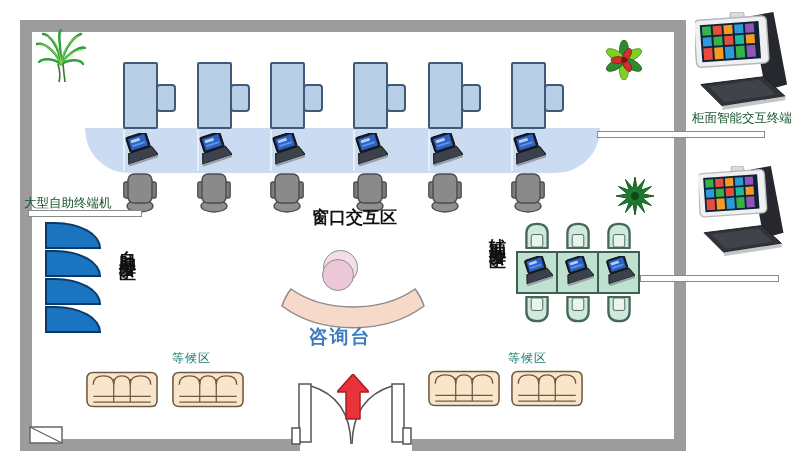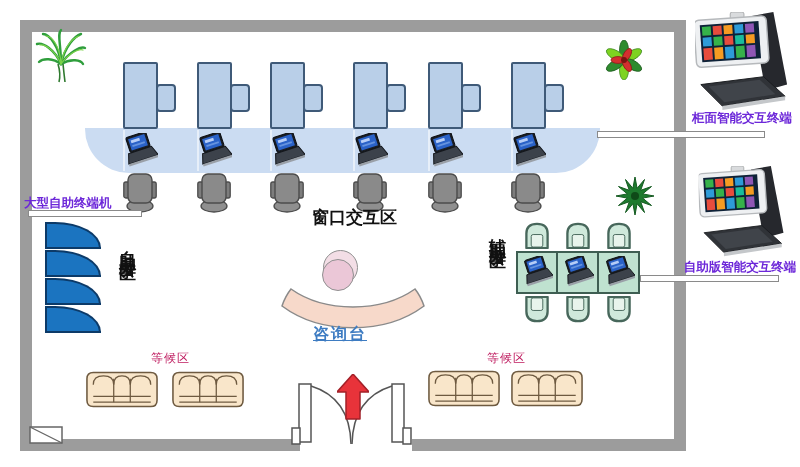--- a/index.html
+++ b/index.html
@@ -6,23 +6,23 @@
   .canvas{position:relative;width:800px;height:467px;background:#ffffff;overflow:hidden;}
   .abs{position:absolute;}
   .wall{position:absolute;background:#9c9c9c;}
   .desk{position:absolute;background:#b9cfe8;border:2px solid #3f5a78;border-radius:2px;box-sizing:border-box;}
   .desk-ext{position:absolute;background:#b9cfe8;border:2px solid #3f5a78;border-radius:4px;box-sizing:border-box;}
   .counter{position:absolute;background:#cbdcf2;border-radius:0 0 44px 44px;}
   .counter-div{position:absolute;width:2px;background:rgba(255,255,255,.55);}
   .kiosk{position:absolute;background:#1b74c0;border:2px solid #0c3a68;border-top-right-radius:46px 26px;box-sizing:border-box;}
   .vlabel{position:absolute;writing-mode:vertical-rl;text-orientation:upright;font-weight:bold;color:#111;font-size:17px;letter-spacing:4px;line-height:1;}
   .zone-label{position:absolute;font-weight:bold;color:#111;font-size:17px;text-align:right;}
-  .blue-label{position:absolute;color:#6d28d9;font-weight:bold;font-size:12.5px;text-align:center;}
-  .wait-label{position:absolute;color:#be185d;font-size:12px;letter-spacing:1px;}
-  .consult-label{position:absolute;color:#3e7cc2;font-weight:bold;font-size:16px;text-align:center;letter-spacing:2px;text-decoration:underline;}
+  .blue-label{position:absolute;color:#14532d;font-weight:normal;font-size:12.5px;text-align:center;}
+  .wait-label{position:absolute;color:#0f766e;font-size:12px;letter-spacing:1px;margin-left:21px;}
+  .consult-label{position:absolute;color:#3e7cc2;font-weight:bold;font-size:19px;text-align:center;letter-spacing:2px;}
   .bar{position:absolute;background:#ffffff;border:1.5px solid #8a8a8a;height:5px;box-sizing:content-box;}
   .aux-table{position:absolute;background:#bfe2d0;border:2px solid #3e5e52;box-sizing:border-box;}
   .aux-div{position:absolute;width:2px;background:#3e5e52;}
   .circle{position:absolute;border-radius:50%;border:1.3px solid #909090;box-sizing:border-box;}
 </style>
 </head>
 <body>
 
 <svg width="0" height="0" style="position:absolute" aria-hidden="true">
   <defs>
@@ -287,15 +287,14 @@
   <div class="bar" style="left:597px;top:131px;width:166px;"></div>
   <div class="bar" style="left:640px;top:275px;width:137px;"></div>
 
   <svg class="abs" style="left:694px;top:12px;" width="96" height="100" viewBox="0 0 96 102">
       <use href="#sym-terminal"></use>
     </svg>
   <div class="blue-label" style="left:686px;top:110px;width:112px;">柜面智能交互终端</div>
   <svg class="abs" style="left:694px;top:166px;" width="96" height="92" viewBox="0 0 96 102">
       <use href="#sym-terminal"></use>
     </svg>
-  <div class="blue-label" style="left:680px;top:259px;width:120px;">自助版智能交互终端</div>
 
 </div>
 
 </body></html>

